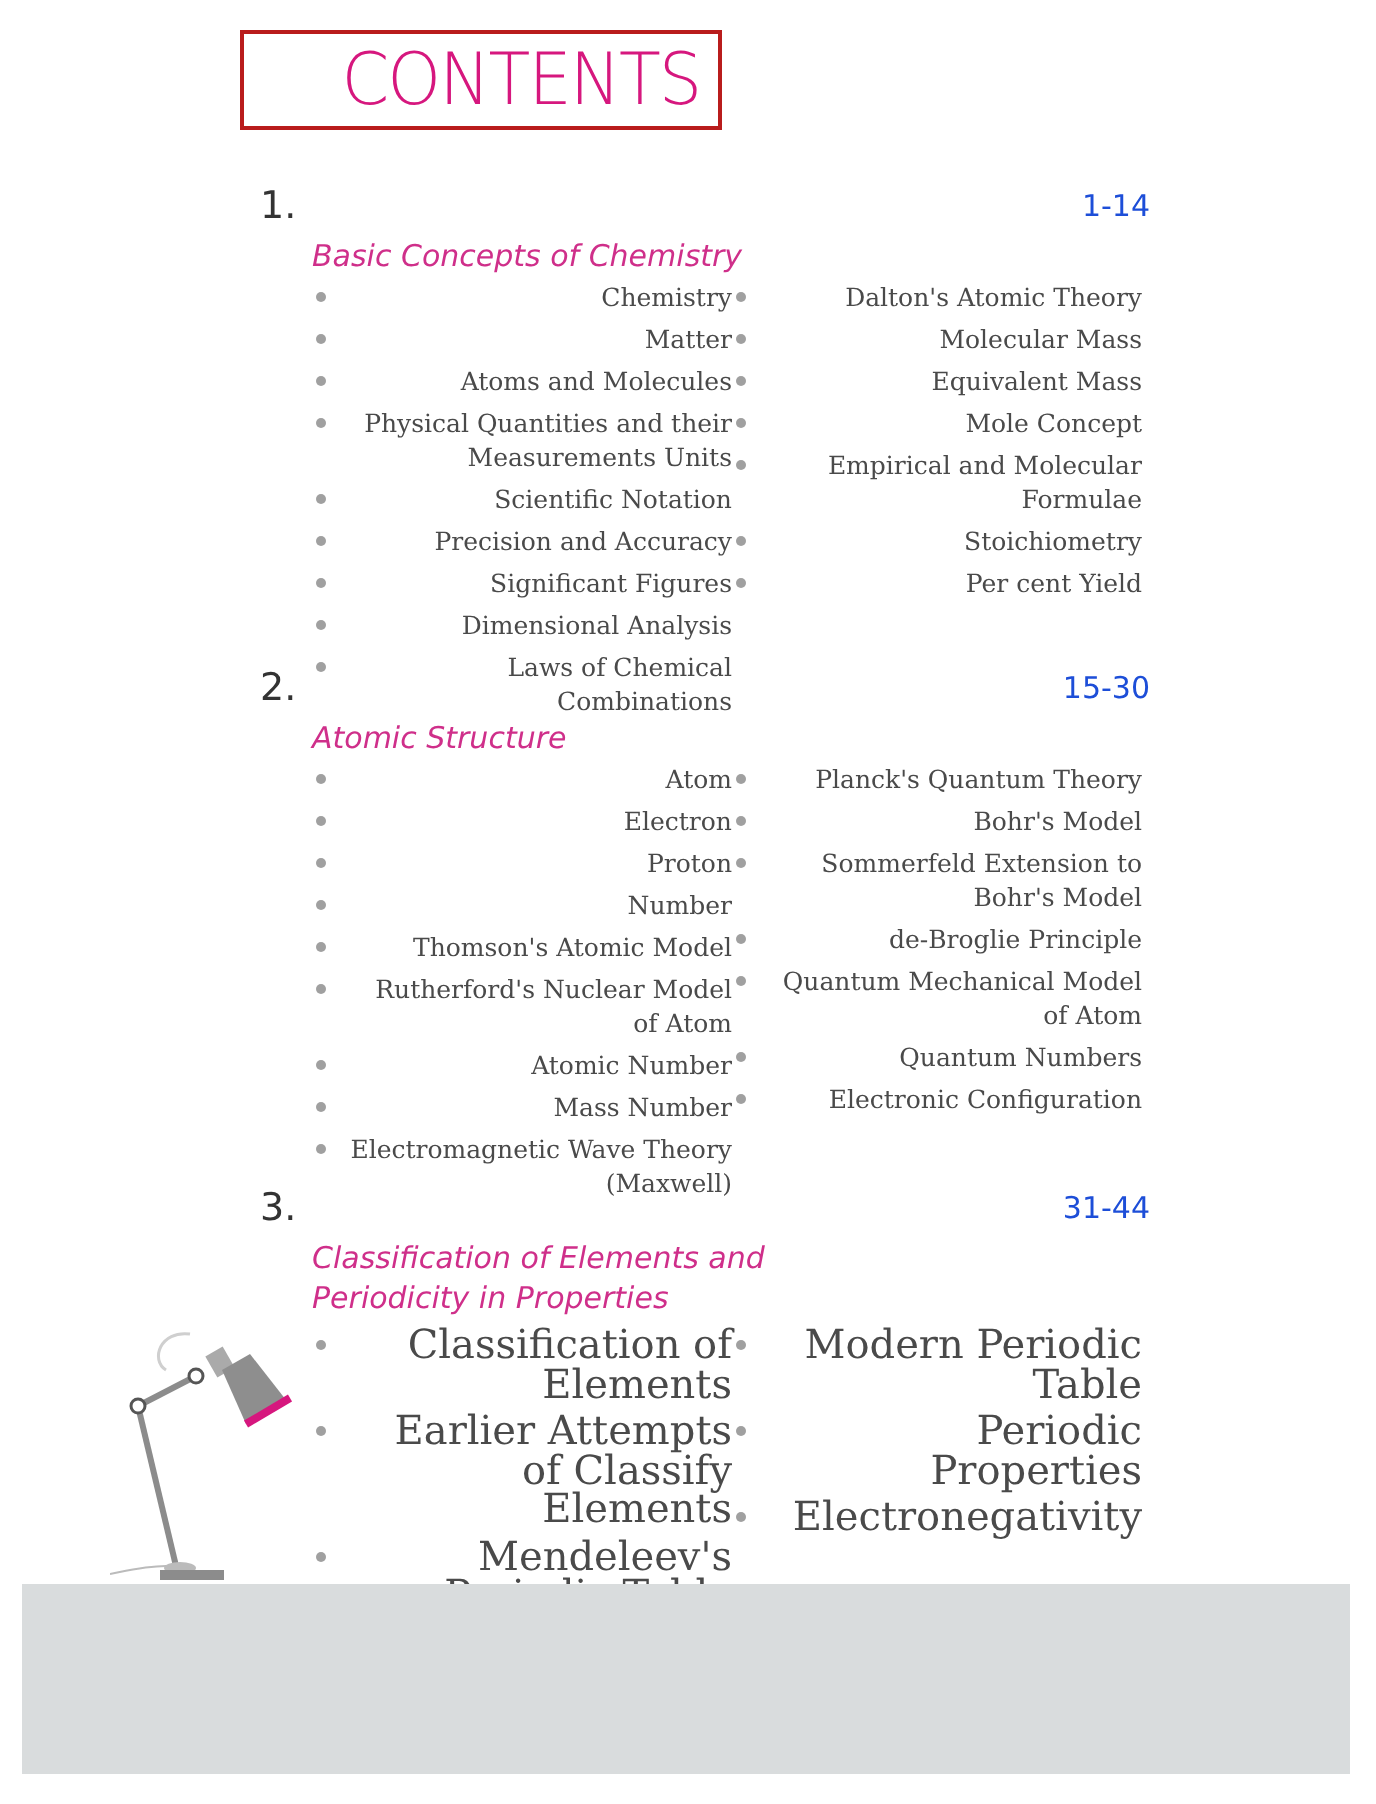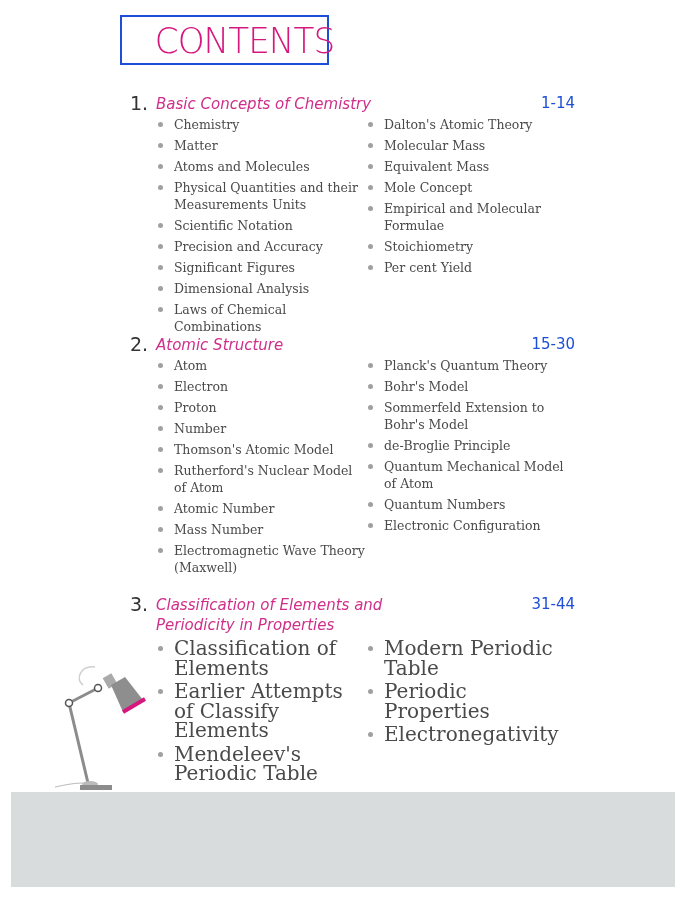--- a/index.html
+++ b/index.html
@@ -1,48 +1,49 @@
 <!DOCTYPE html>
 <html><head>
 <meta charset="utf-8">
 <style>
   html, body { margin: 0; padding: 0; }
   body {
     width: 688px; height: 902px; background: #ffffff; position: relative; overflow: hidden;
     font-family: "DejaVu Serif", serif; color: #4a4a4a;
   }
   .title-box {
-    position: absolute; left: 120px; top: 15px; width: 209px; height: 50px;
-    border: 2px solid #1d4ed8; box-sizing: border-box;
+    position: absolute; left: 120px; top: 15px; width: 241px; height: 50px;
+    border: 2px solid #b91c1c; box-sizing: border-box;
     display: flex; align-items: center; justify-content: center; padding-left: 40px;
   }
   .title-text {
     font-family: "DejaVu Sans", sans-serif; font-weight: 300; color: #d6177e;
     font-size: 36px; letter-spacing: -1px; transform: scaleX(0.95);
   }
   .chapter { position: absolute; left: 130px; width: 445px; }
   .chap-head { display: flex; align-items: flex-start; position: relative; }
   .chap-num {
     font-family: "DejaVu Sans", sans-serif; font-size: 19px; color: #333; width: 26px;
   }
   .chap-title {
     font-family: "DejaVu Sans", sans-serif; font-style: italic; color: #cf2f8a;
-    font-size: 15px; line-height: 20px; padding-top: 2px; width: 290px;
+    font-size: 15px; line-height: 20px; padding-top: 2px; width: 290px; margin-top: 24px;
   }
   .chap-pages {
     position: absolute; right: 0; top: 2px;
     font-family: "DejaVu Sans", sans-serif; font-size: 15px; color: #1d4ed8;
   }
   .cols { display: flex; margin-top: 2px; }
   .col { list-style: none; margin: 0; padding: 0; }
   .col.left { margin-left: 26px; width: 210px; }
   .col.right { width: 205px; }
   .item {
     position: relative; padding-left: 18px; font-size: 12.5px; line-height: 17px;
     margin-bottom: 4px;
+    text-align: right;
   }
   .item::before {
     content: ""; position: absolute; left: 2px; top: 6px; width: 5px; height: 5px;
     border-radius: 50%; background: #a0a0a0;
   }
   .chapter.c3 .item { font-size: 20px; line-height: 19.5px; margin-bottom: 4px; }
   .chapter.c3 .item::before { top: 7px; }
   .lamp { position: absolute; left: 55px; top: 655px; width: 110px; height: 140px; }
   .footer-band {
     position: absolute; left: 11px; top: 792px; width: 664px; height: 95px; background: #d9dcdd;

